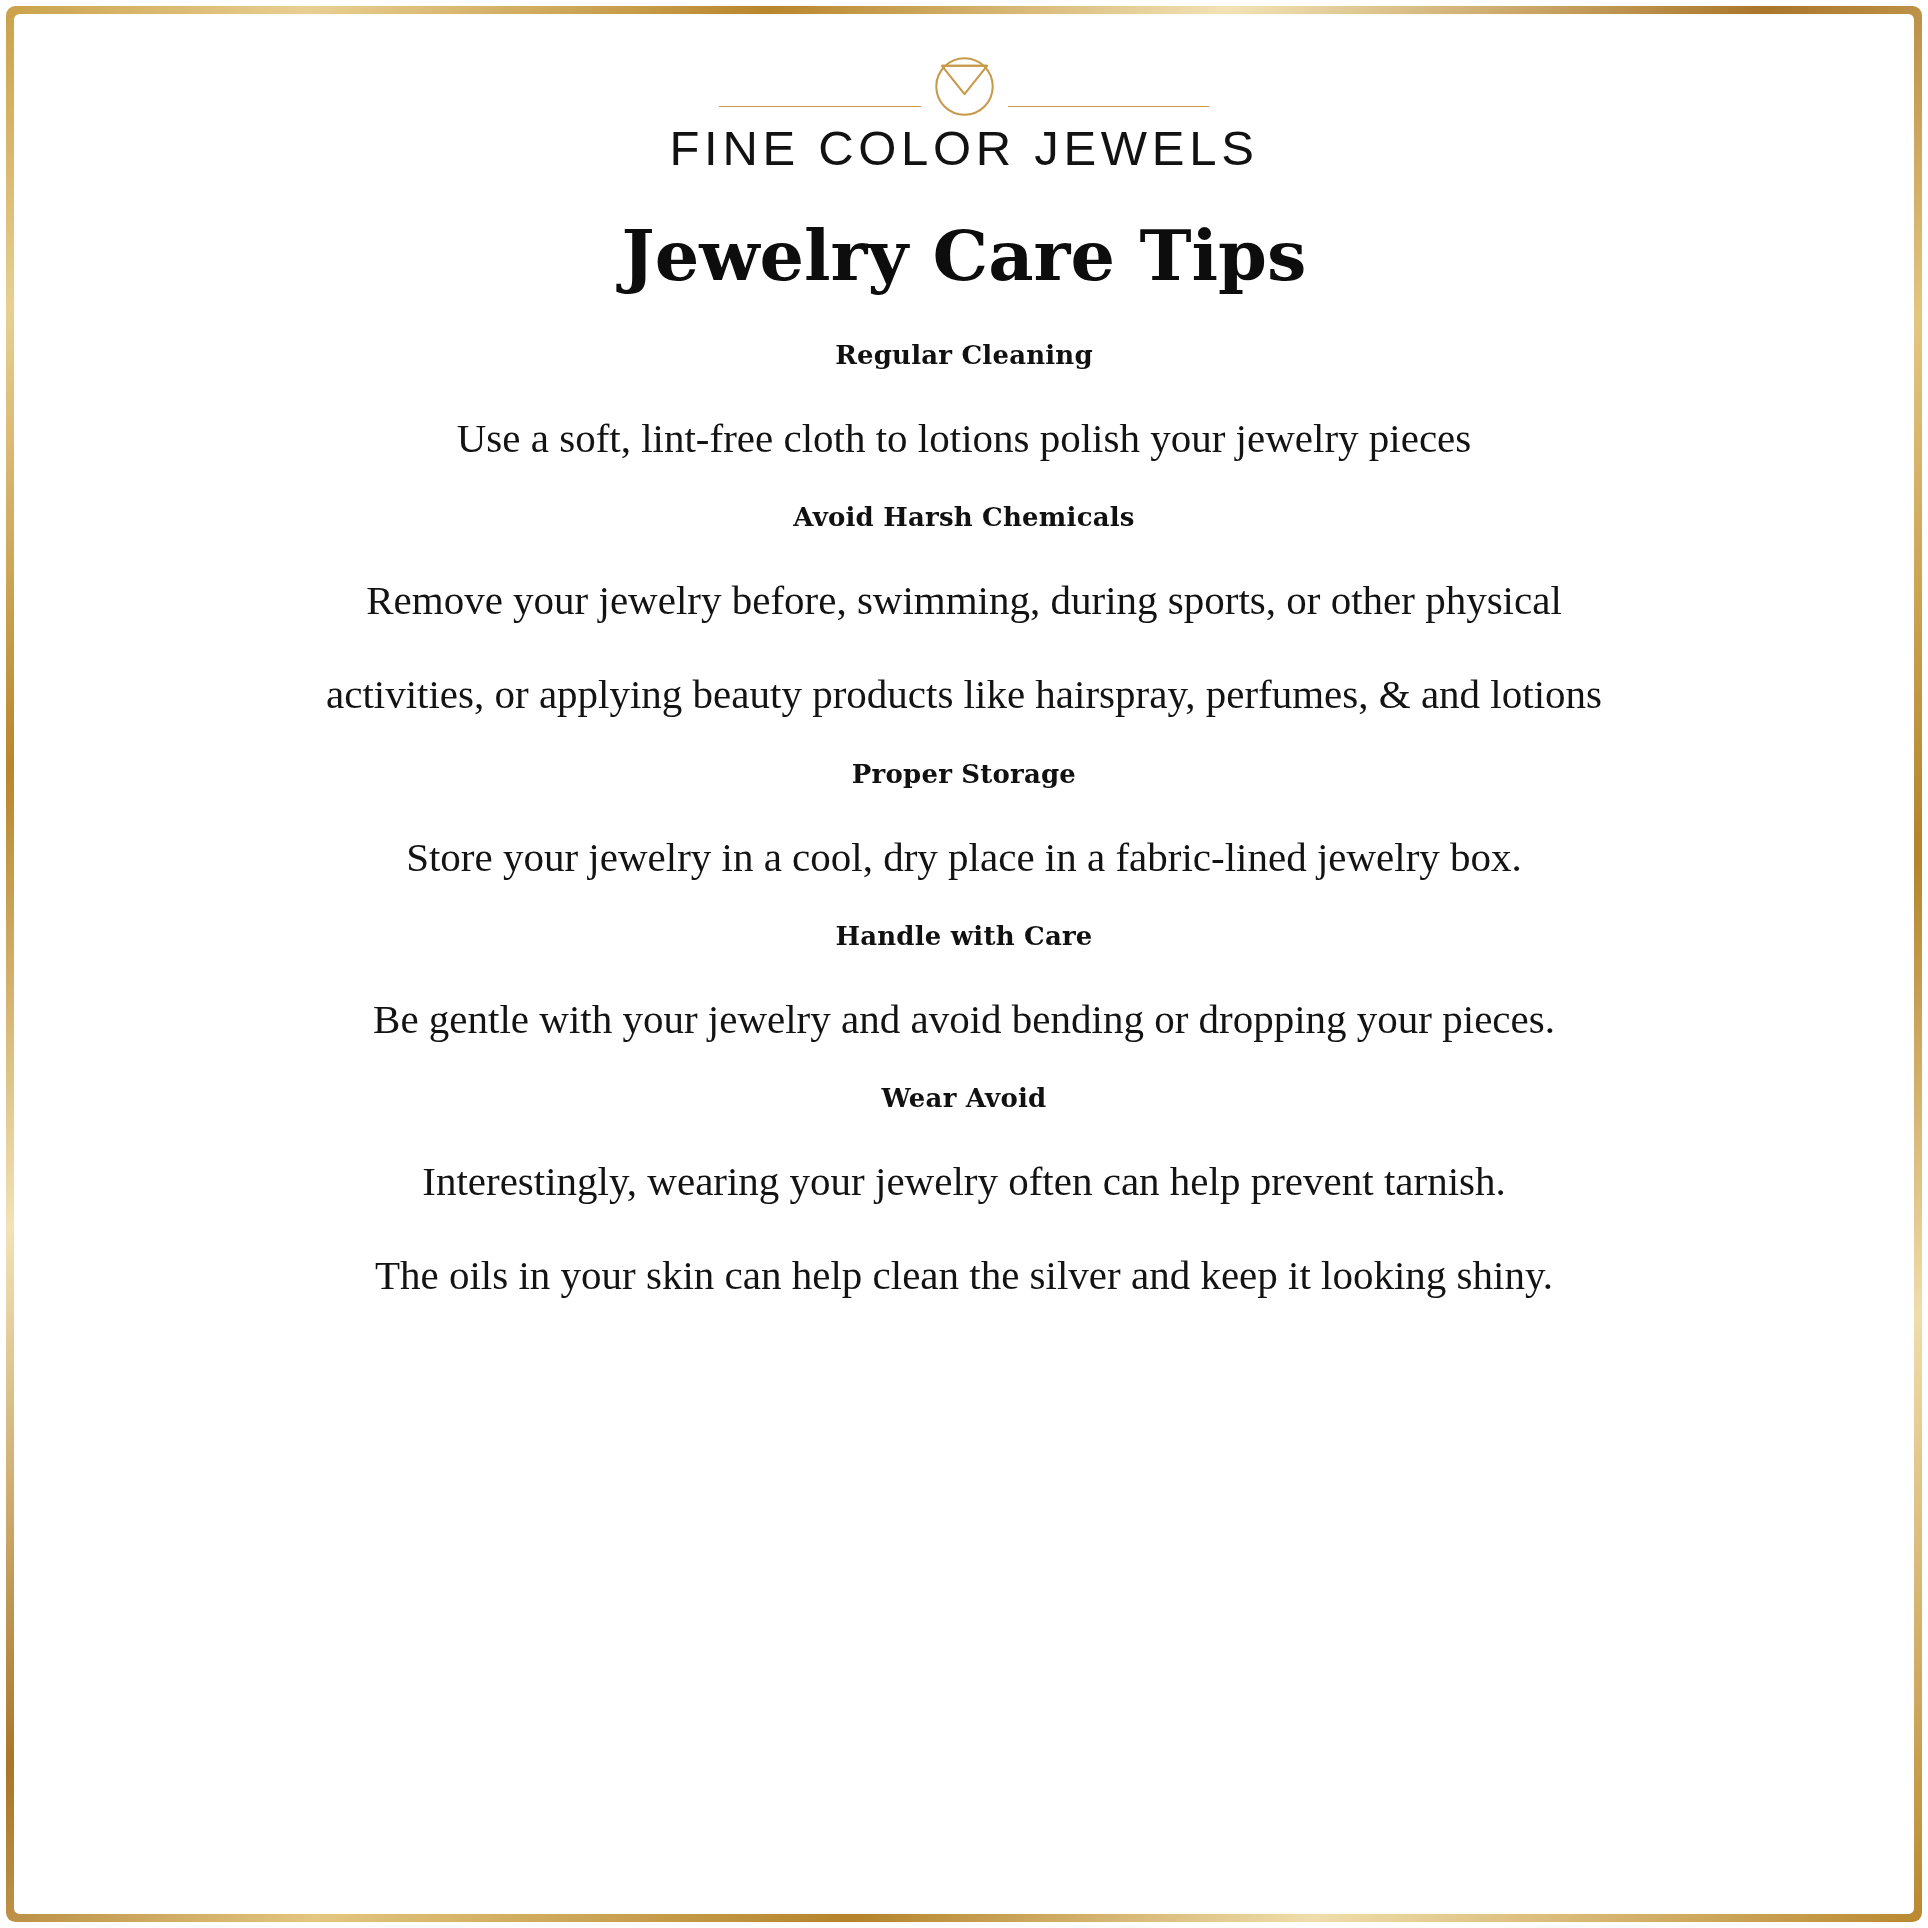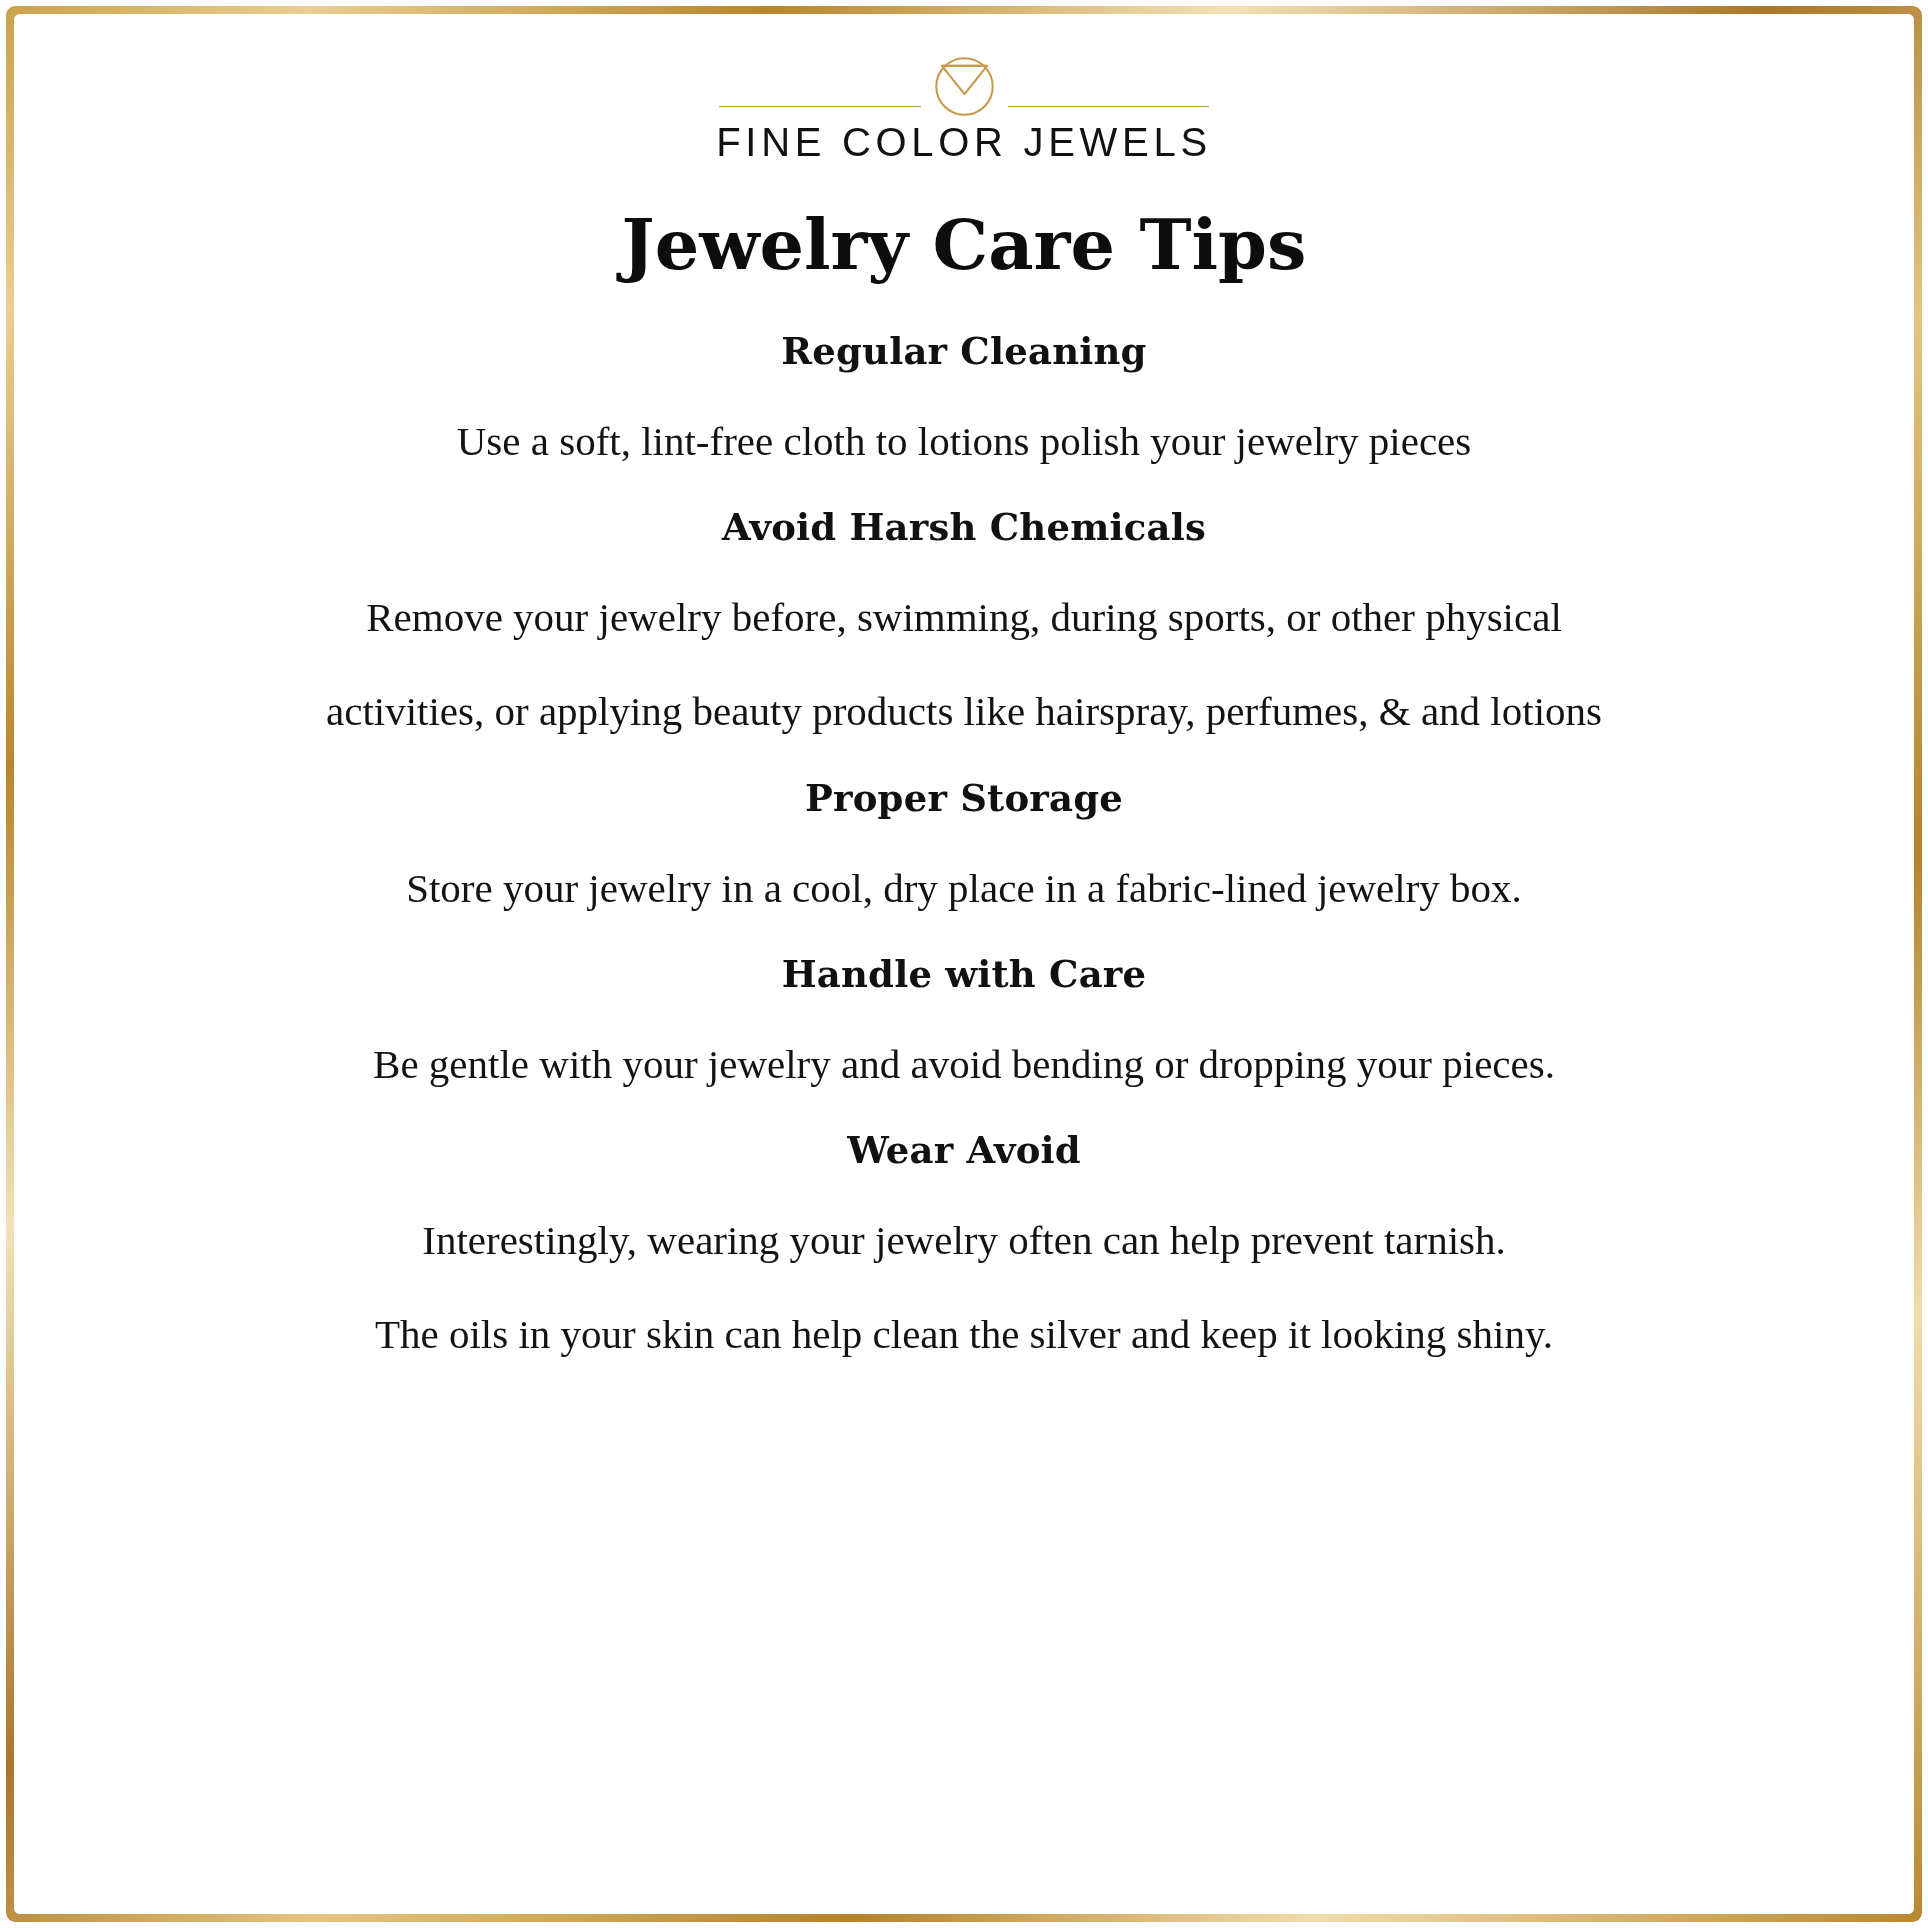--- a/index.html
+++ b/index.html
@@ -71,21 +71,21 @@
     margin-top: 40px;
   }
   .mark-glyph {
     width: 87px;
     height: 79px;
     position: relative;
     flex: 0 0 auto;
   }
   .brand-name {
     font-family: "Liberation Sans", sans-serif;
-    font-size: 40px;
+    font-size: 49px;
     letter-spacing: 4.7px;
     color: #121212;
     margin-top: -5.6px;
     font-weight: 400;
     white-space: nowrap;
   }
 
   
   .doc-title {
     font-family: "DejaVu Serif", serif;
@@ -100,21 +100,21 @@
   
   .sections {
     margin-top: 38px;
   }
   .section {
     margin-bottom: 0;
   }
   .sec-head {
     font-family: "DejaVu Serif", serif;
     font-weight: bold;
-    font-size: 37px;
+    font-size: 26px;
     color: #111111;
     margin: 38px 0 0 0;
     letter-spacing: 0.2px;
   }
   .sec-line {
     font-family: "Liberation Serif", serif;
     font-size: 41px;
     color: #131313;
     margin: 43px 0 0 0;
     line-height: 1.25;

